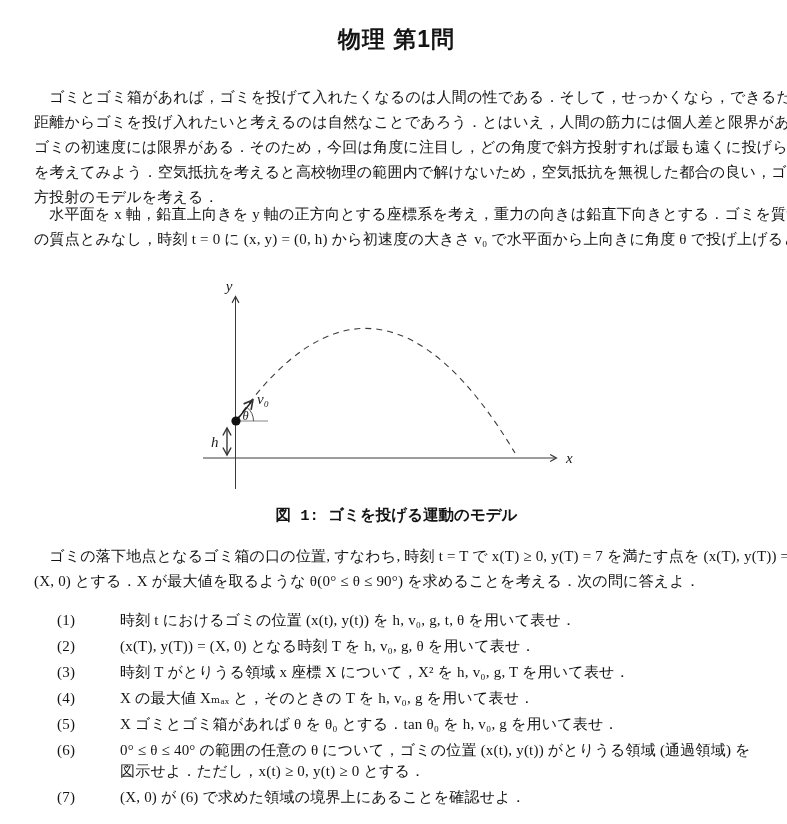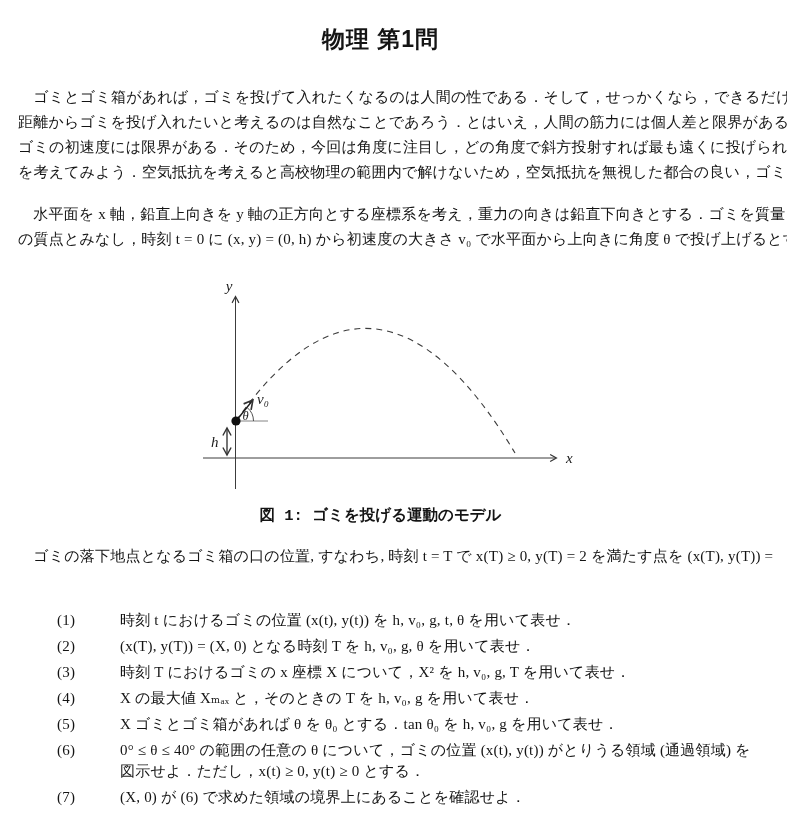--- a/index.html
+++ b/index.html
@@ -1,21 +1,21 @@
 <!DOCTYPE html>
 <html><head>
 <meta charset="utf-8">
 <style>
   html,body{margin:0;padding:0;background:#ffffff;}
   body{
     width:787px;height:824px;position:relative;overflow:hidden;
     font-family:"Liberation Serif","DejaVu Serif","DejaVu Sans",serif;
     color:#141414;
   }
-  .abs{position:absolute;left:18px;width:725px;}
+  .abs{position:absolute;left:34px;width:725px;}
   .title{
     top:24px;text-align:center;font-size:23px;font-weight:bold;
     font-family:"Liberation Sans","DejaVu Sans",sans-serif;
     letter-spacing:1px;
   }
   .para .tline{
     font-size:15px;line-height:25px;white-space:nowrap;letter-spacing:0.2px;
   }
   .p1{top:85px;}
   .p2{top:202px;}
@@ -39,20 +39,21 @@
 </head>
 <body>
 
 <div class="abs title">物理 第1問</div>
 
 <div class="abs para p1">
   <div class="tline">　ゴミとゴミ箱があれば，ゴミを投げて入れたくなるのは人間の性である．そして，せっかくなら，できるだけ遠い</div>
   <div class="tline">距離からゴミを投げ入れたいと考えるのは自然なことであろう．とはいえ，人間の筋力には個人差と限界があるので，</div>
   <div class="tline">ゴミの初速度には限界がある．そのため，今回は角度に注目し，どの角度で斜方投射すれば最も遠くに投げられるか</div>
   <div class="tline">を考えてみよう．空気抵抗を考えると高校物理の範囲内で解けないため，空気抵抗を無視した都合の良い，ゴミの斜</div>
+  <div class="tline">方投射のモデルを考える．</div>
 </div>
 
 <div class="abs para p2">
   <div class="tline">　水平面を x 軸，鉛直上向きを y 軸の正方向とする座標系を考え，重力の向きは鉛直下向きとする．ゴミを質量 m</div>
   <div class="tline">の質点とみなし，時刻 t = 0 に (x, y) = (0, h) から初速度の大きさ v₀ で水平面から上向きに角度 θ で投げ上げるとす</div>
 </div>
 
 <svg class="fig" viewBox="0 276 787 224" xmlns="http://www.w3.org/2000/svg">
   <defs>
     <marker id="arr" viewBox="0 0 10 10" refX="8" refY="5" markerWidth="9" markerHeight="9" orient="auto-start-reverse">
@@ -77,35 +78,36 @@
 
   <circle cx="236" cy="421" r="4.6" fill="#111111"></circle>
 
   <line x1="227" y1="428.5" x2="227" y2="454.5" stroke="#1a1a1a" stroke-width="1.2" marker-start="url(#arr)" marker-end="url(#arr)"></line>
   <text class="mathlabel" x="211" y="447">h</text>
 </svg>
 
 <div class="abs caption">図 1: ゴミを投げる運動のモデル</div>
 
 <div class="abs para p3">
-  <div class="tline">　ゴミの落下地点となるゴミ箱の口の位置, すなわち, 時刻 t = T で x(T) ≥ 0, y(T) = 2 を満たす点を (x(T), y(T)) =</div>
+  <div class="tline">　ゴミの落下地点となるゴミ箱の口の位置, すなわち, 時刻 t = T で x(T) ≥ 0, y(T) = 7 を満たす点を (x(T), y(T)) =</div>
+  <div class="tline">(X, 0) とする．X が最大値を取るような θ(0° ≤ θ ≤ 90°) を求めることを考える．次の問に答えよ．</div>
 </div>
 
 <ol class="abs questions">
   <li class="q">
     <span class="qnum">(1)</span>
     <span class="qtext">時刻 t におけるゴミの位置 (x(t), y(t)) を h, v₀, g, t, θ を用いて表せ．</span>
   </li>
   <li class="q">
     <span class="qnum">(2)</span>
     <span class="qtext">(x(T), y(T)) = (X, 0) となる時刻 T を h, v₀, g, θ を用いて表せ．</span>
   </li>
   <li class="q">
     <span class="qnum">(3)</span>
-    <span class="qtext">時刻 T におけるゴミの x 座標 X について，X² を h, v₀, g, T を用いて表せ．</span>
+    <span class="qtext">時刻 T がとりうる領域 x 座標 X について，X² を h, v₀, g, T を用いて表せ．</span>
   </li>
   <li class="q">
     <span class="qnum">(4)</span>
     <span class="qtext">X の最大値 Xₘₐₓ と，そのときの T を h, v₀, g を用いて表せ．</span>
   </li>
   <li class="q">
     <span class="qnum">(5)</span>
     <span class="qtext">X ゴミとゴミ箱があれば θ を θ₀ とする．tan θ₀ を h, v₀, g を用いて表せ．</span>
   </li>
   <li class="q">

